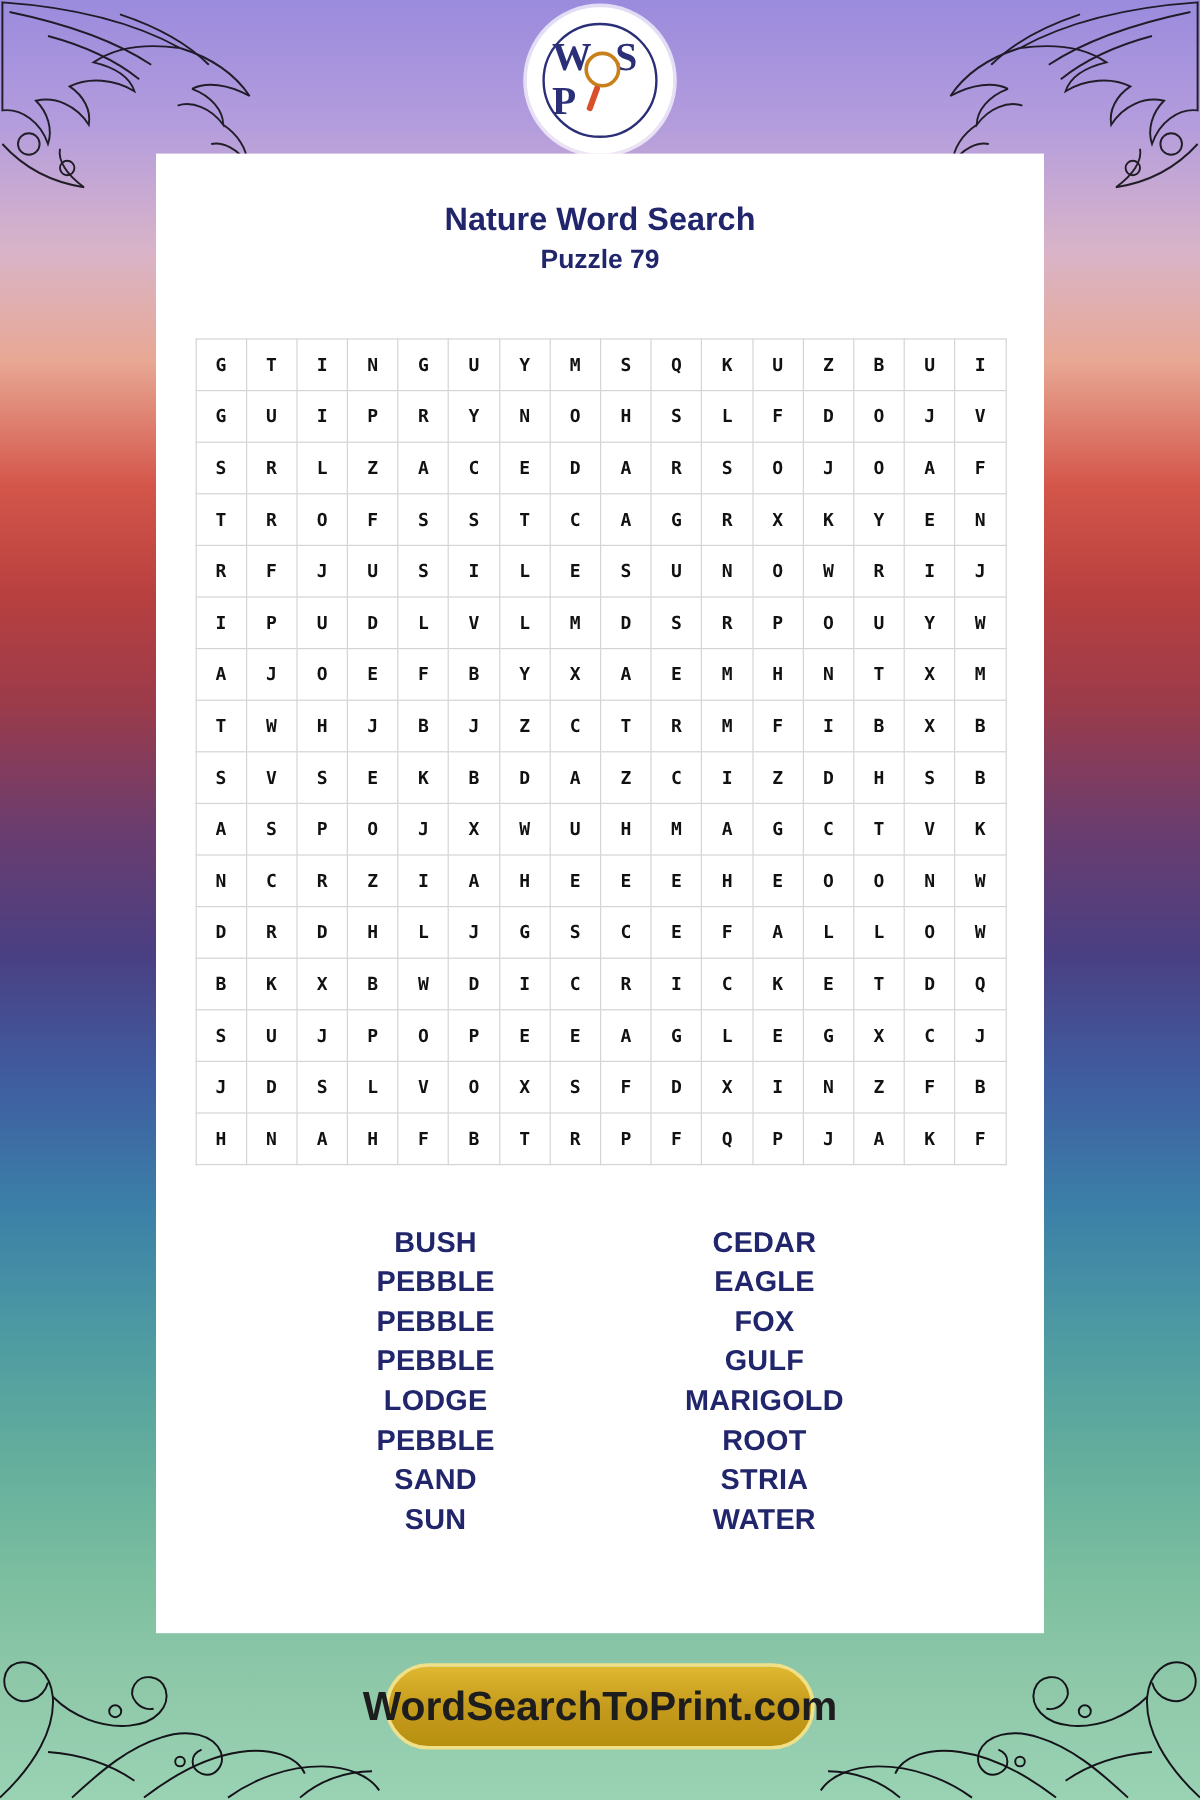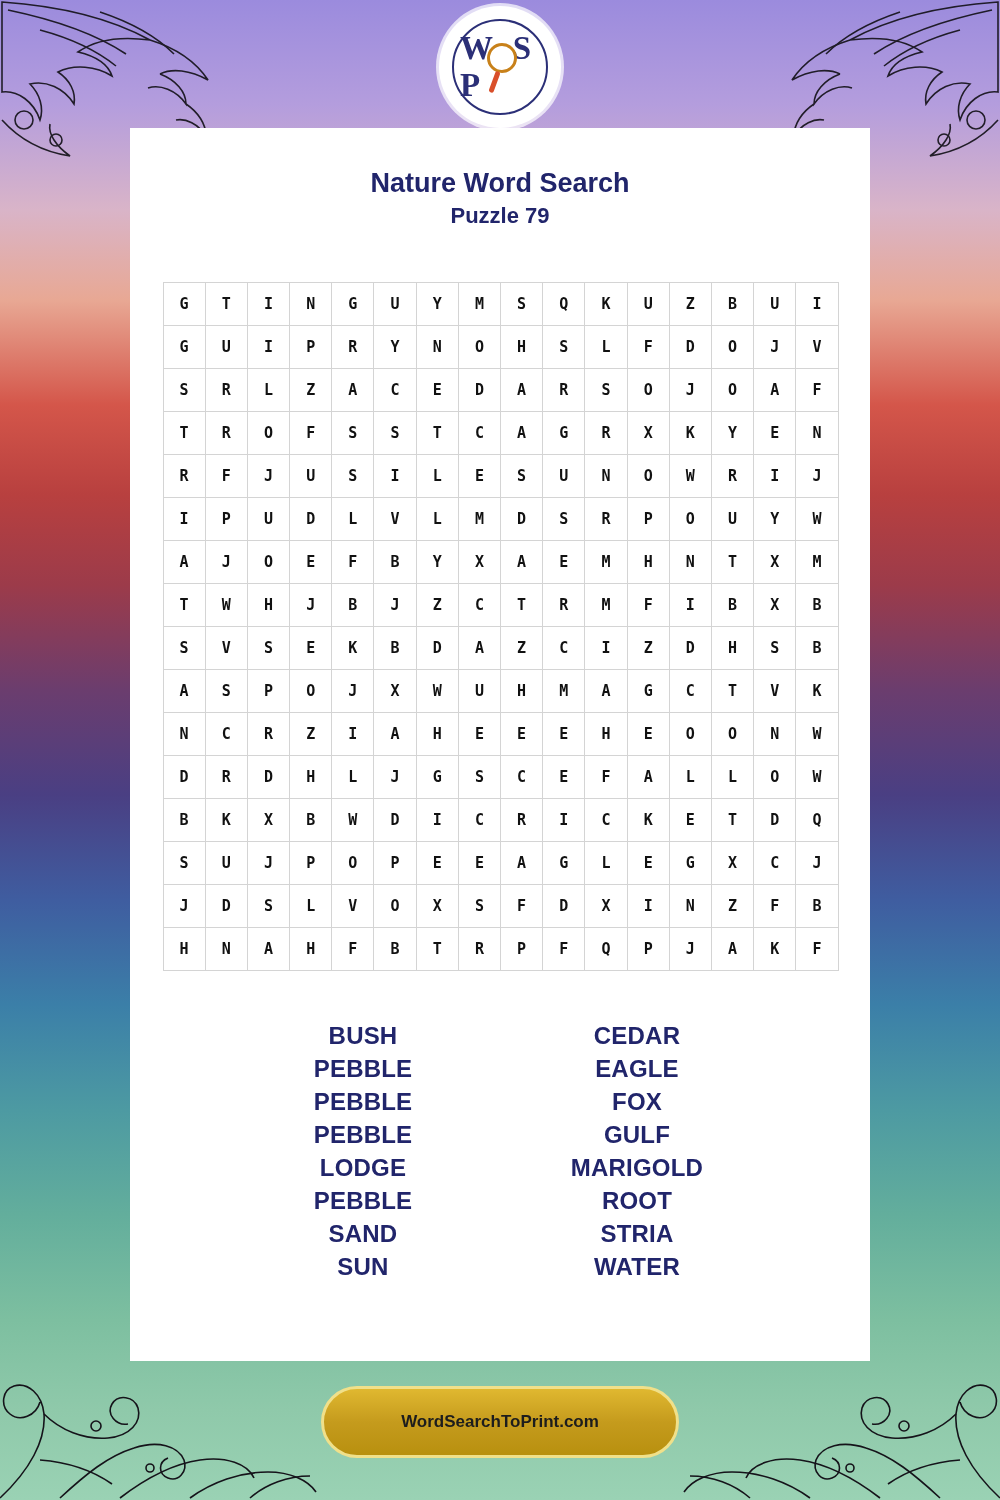--- a/index.html
+++ b/index.html
@@ -176,21 +176,21 @@
     height: 72px;
     border-radius: 36px;
     background: linear-gradient(180deg, #e0b830 0%, #c59b1d 50%, #b8900f 100%);
     border: 3px solid #f0e08a;
     display: flex;
     align-items: center;
     justify-content: center;
     z-index: 6;
   }
   #footer-pill .label {
-    font-size: 17px;
+    font-size: 34px;
     font-weight: bold;
     color: #1d1d1d;
   }
 </style>
 </head>
 <body>
 
 <div id="page">
 
   <svg class="corner tl" viewBox="0 0 230 180">

